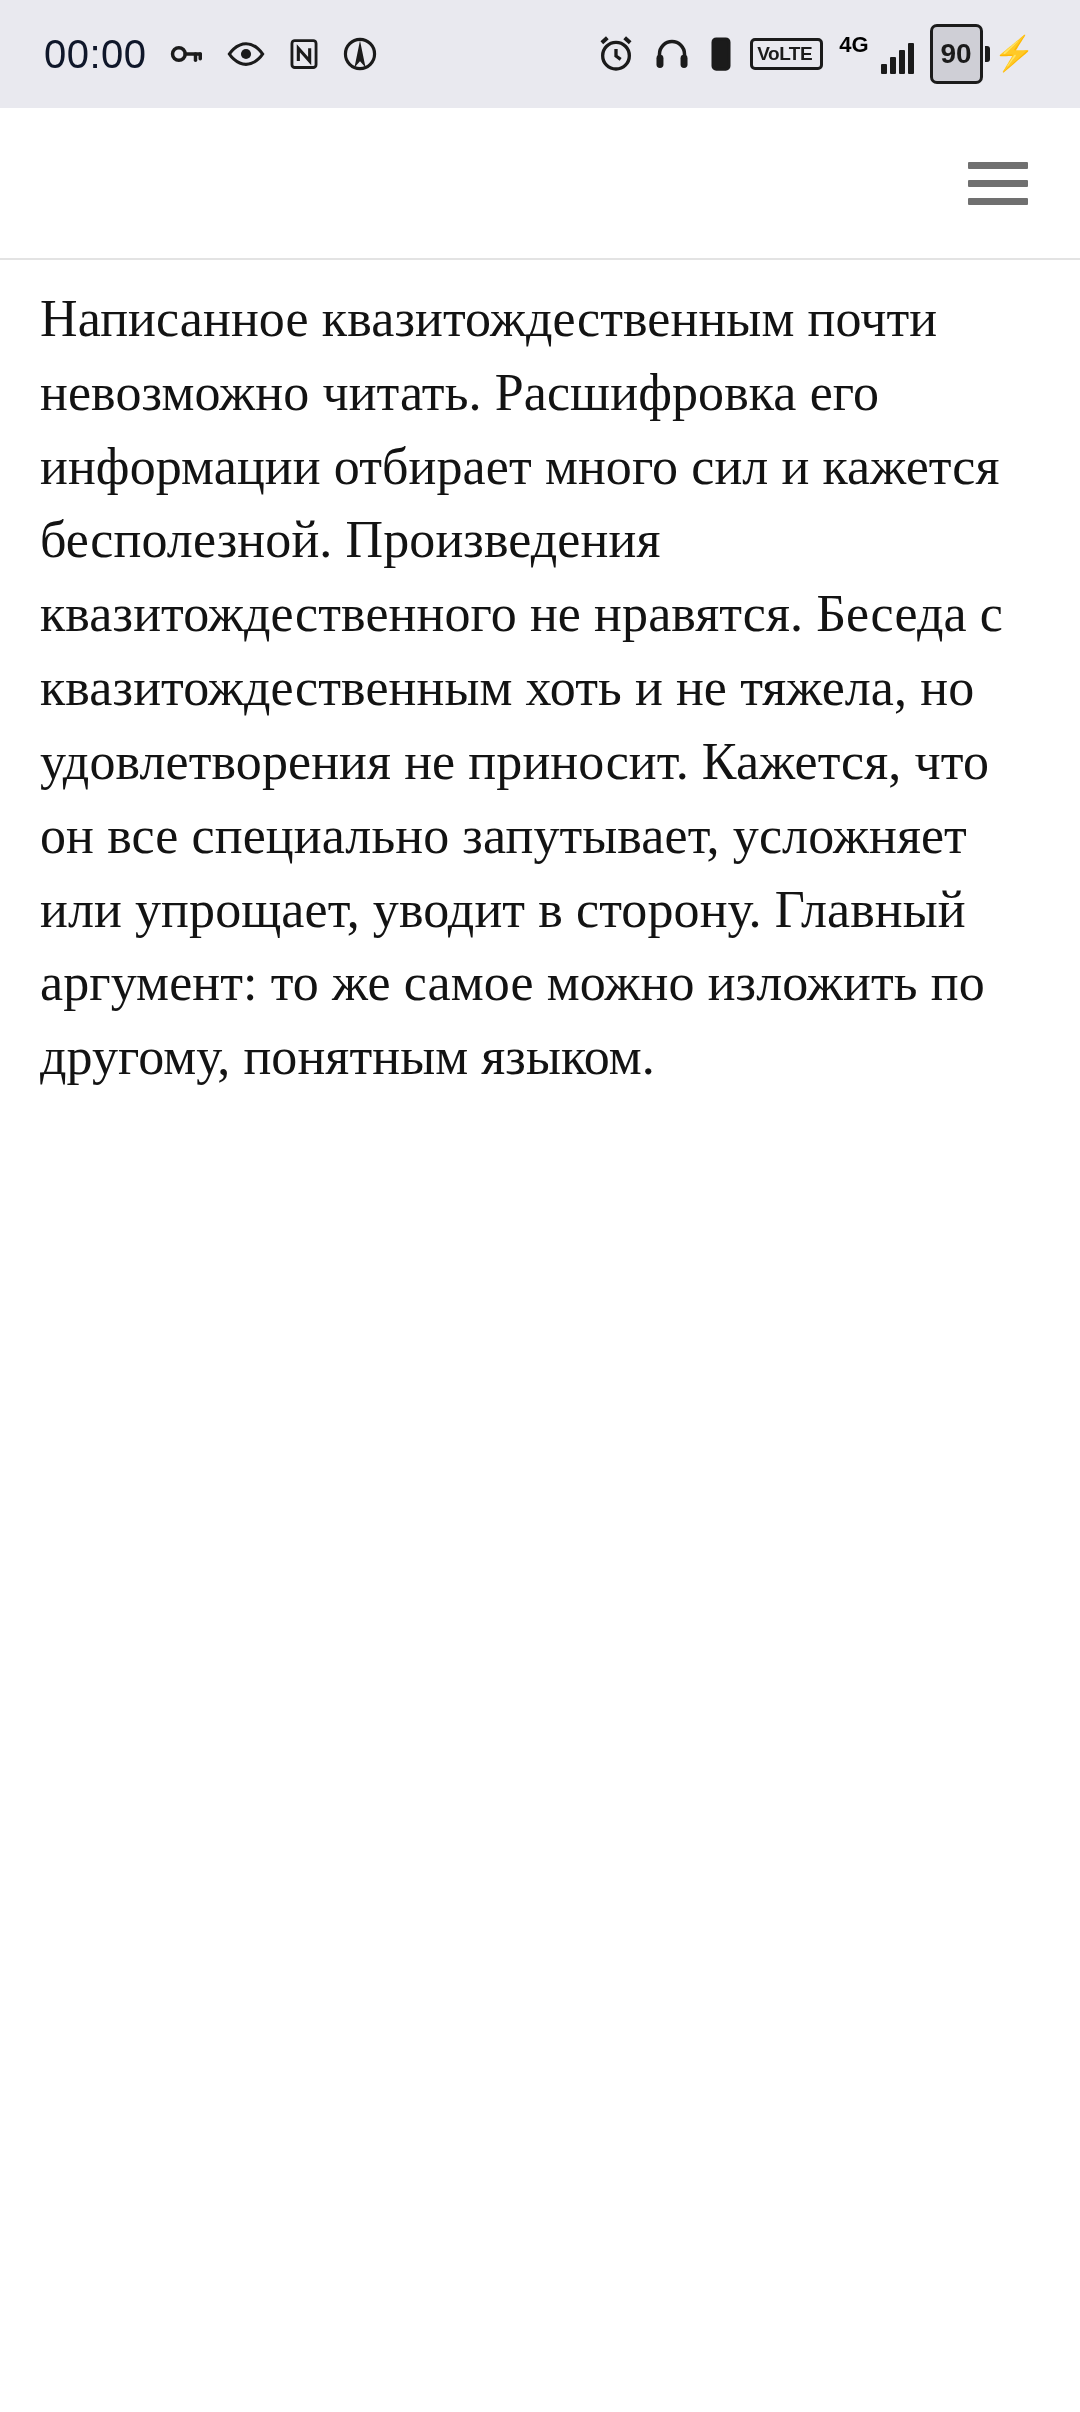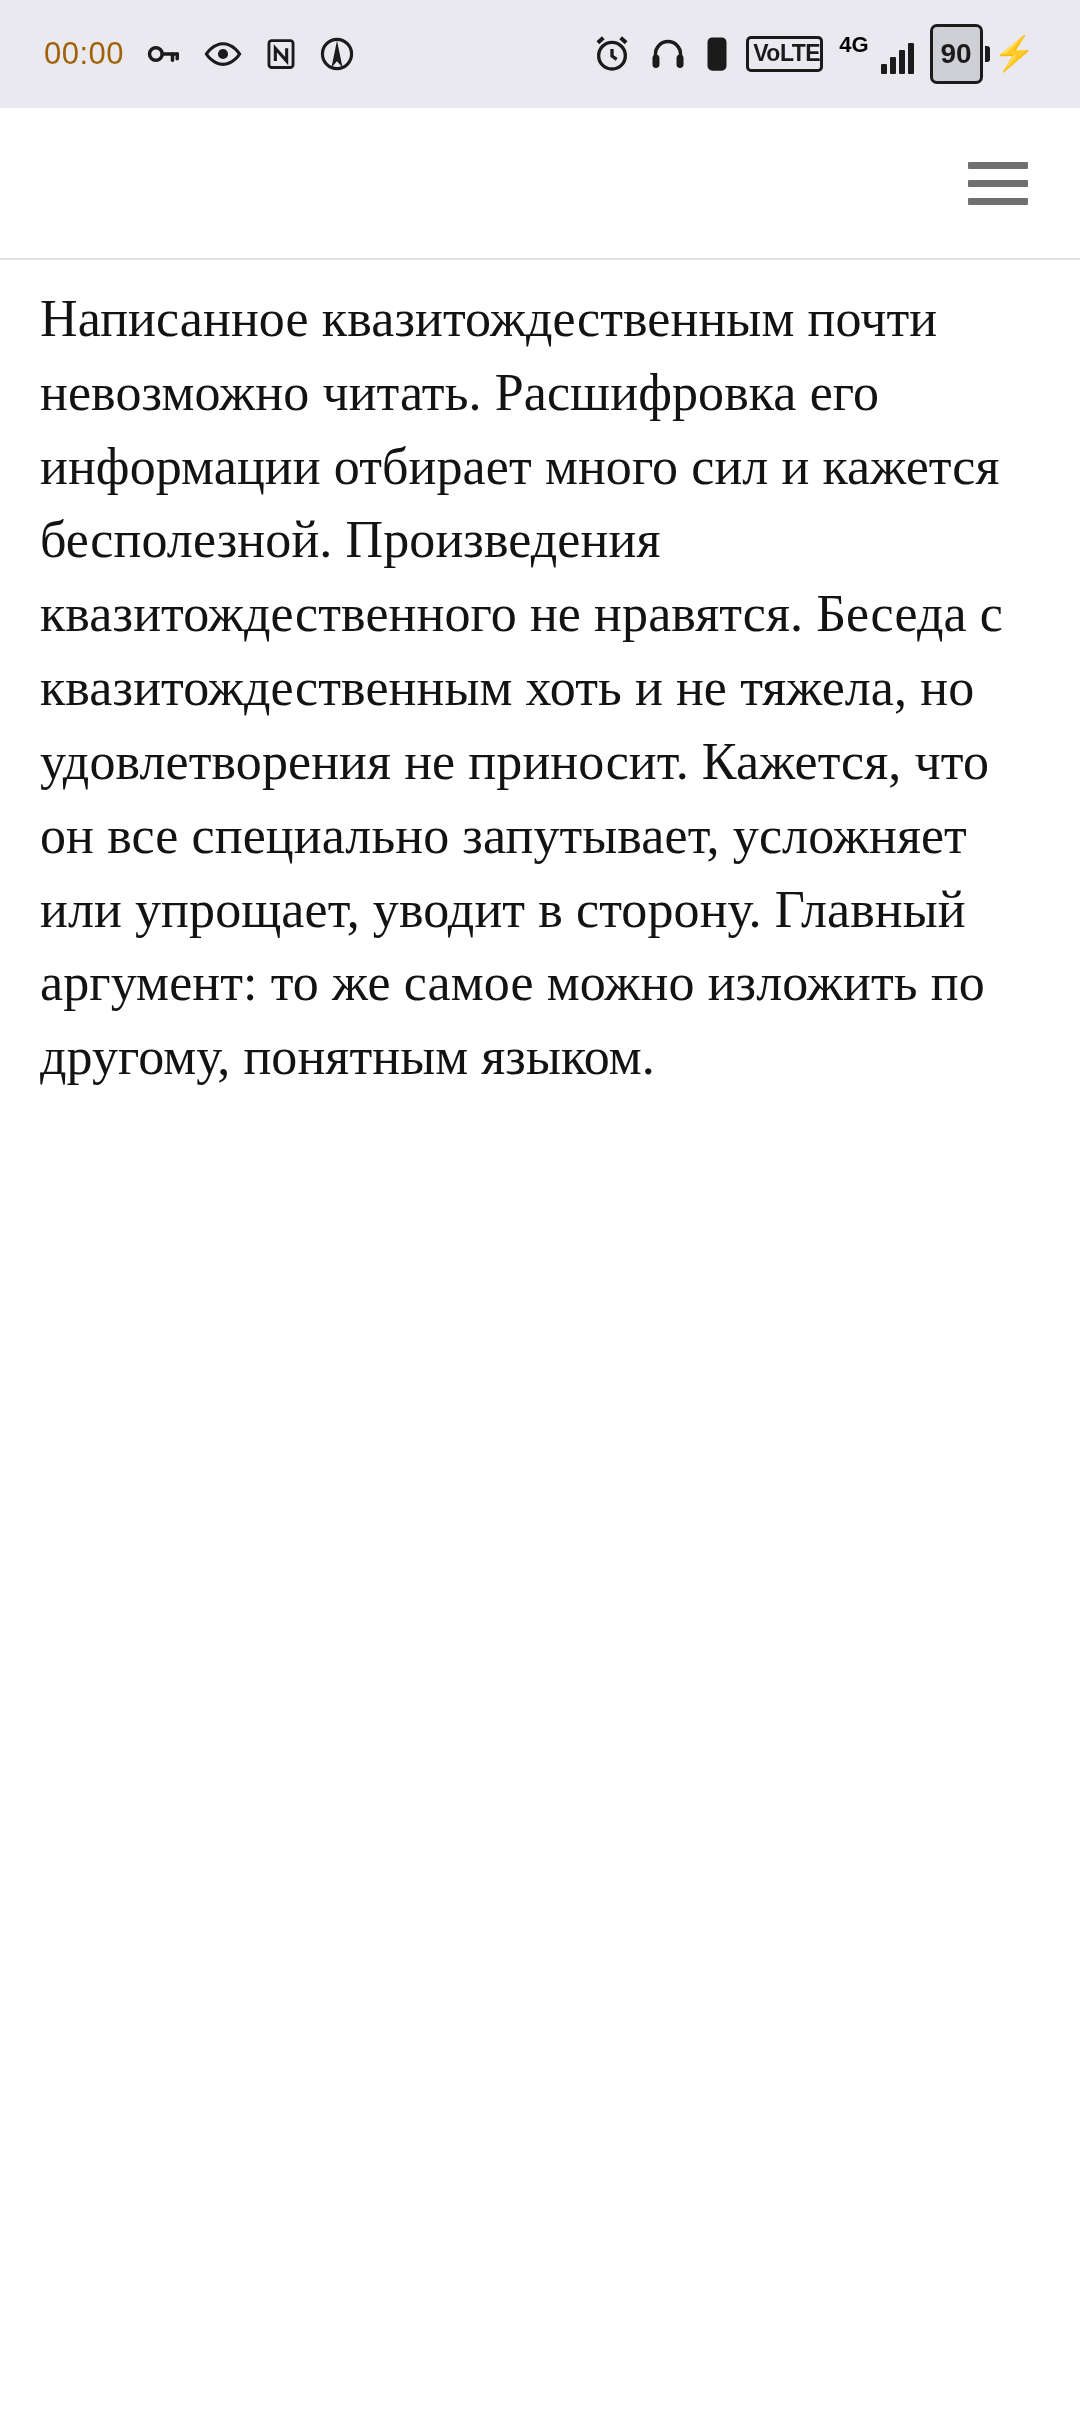--- a/index.html
+++ b/index.html
@@ -25,44 +25,44 @@
     padding: 0 44px;
     box-sizing: border-box;
   }
   .status-left {
     display: flex;
     align-items: center;
     gap: 20px;
   }
   .status-clock {
     font-family: "Liberation Sans", sans-serif;
-    font-size: 31px;
-    color: #a16207;
+    font-size: 40px;
+    color: #0f172a;
     letter-spacing: 0.5px;
   }
   .status-right {
     display: flex;
     align-items: center;
     gap: 16px;
   }
   .sicon {
     display: inline-flex;
     align-items: center;
     justify-content: center;
     color: #1b1b1b;
   }
 
   .volte-badge {
     border: 3px solid #1b1b1b;
     border-radius: 5px;
     font-family: "Liberation Sans", sans-serif;
-    font-size: 23px;
+    font-size: 19px;
     font-weight: bold;
     line-height: 1;
-    padding: 3px 0 4px 4px;
+    padding: 3px 8px 4px 4px;
     letter-spacing: -0.5px;
   }
   .net-wrap {
     display: flex;
     align-items: flex-end;
     gap: 12px;
   }
   .net-label {
     font-family: "Liberation Sans", sans-serif;
     font-size: 22px;

